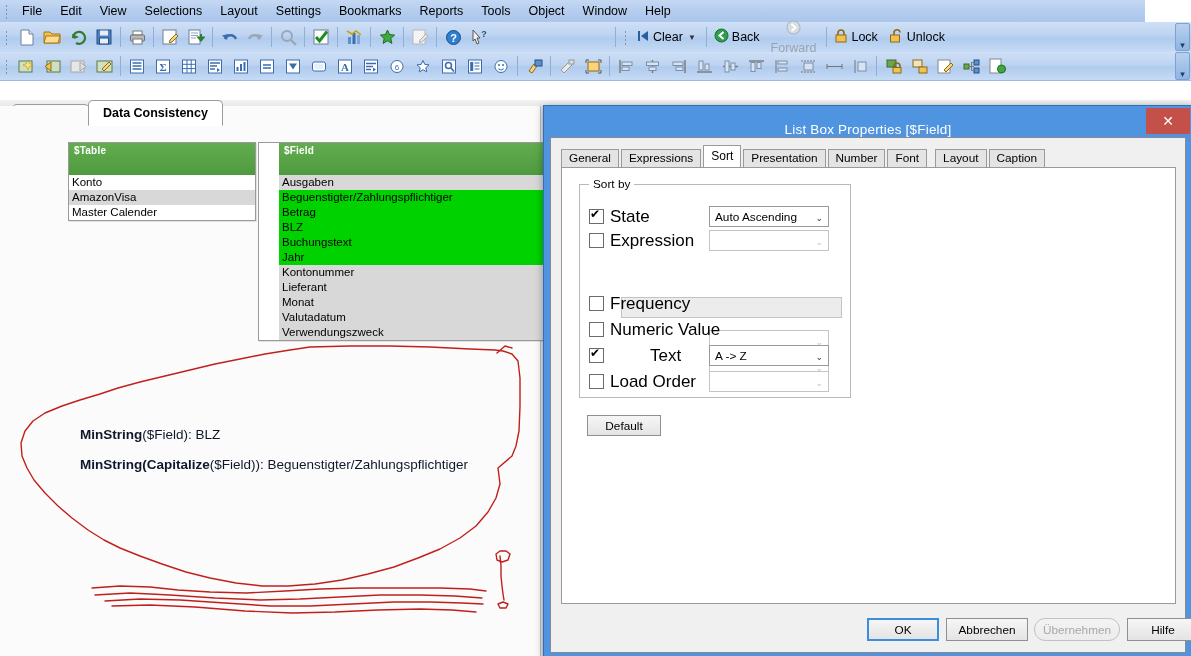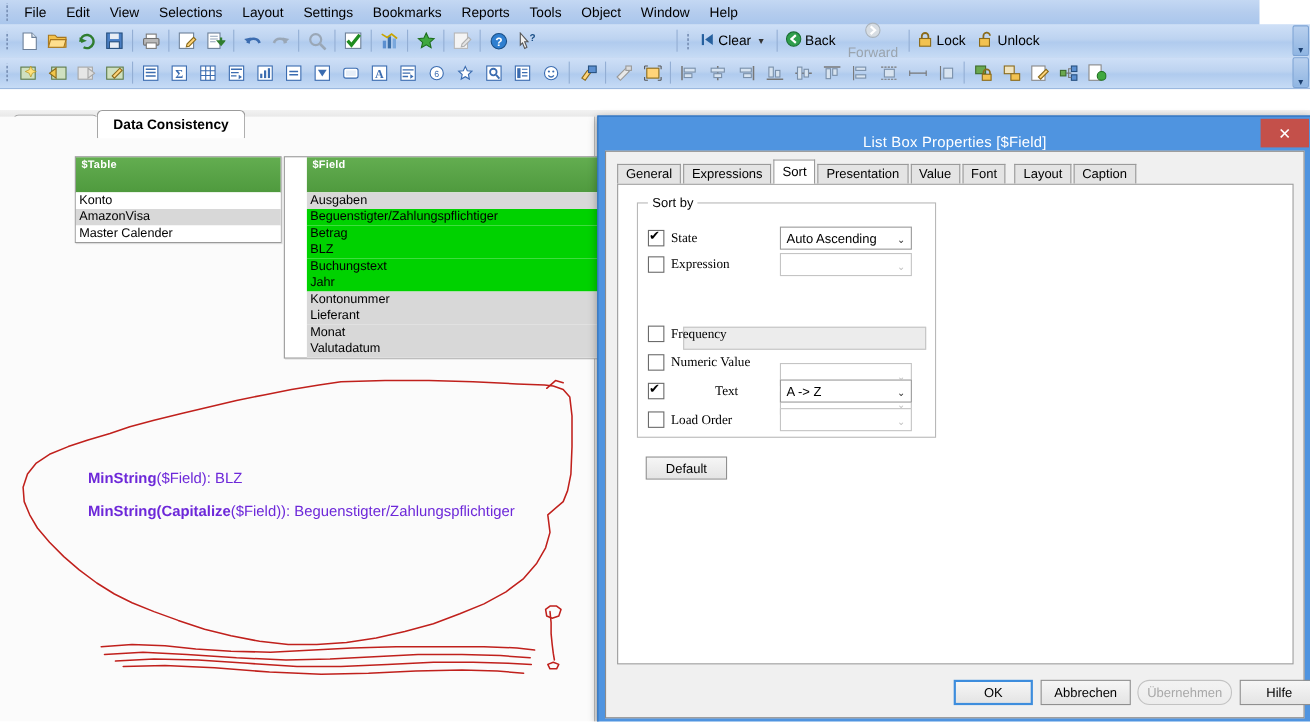--- a/index.html
+++ b/index.html
@@ -110,21 +110,21 @@
   }
   .lb-row.white    { background: #ffffff; }
   .lb-row.grey     { background: #d8d8d8; }
   .lb-row.selected { background: #00d200; }
 
   
   .ink { position: absolute; left: 0; top: 0; width: 1191px; height: 550px; pointer-events: none; }
 
   
   .note {
-    position: absolute; font-size: 13.5px; color: #6d28d9; white-space: nowrap;
+    position: absolute; font-size: 13.5px; color: #0f172a; white-space: nowrap;
     font-family: "Liberation Sans", sans-serif;
   }
   .note b { font-weight: bold; }
 
   
   .dialog {
     position: absolute; left: 543px; top: 105px; width: 648px; height: 551px;
     background: #4f94e0;
     border: 1px solid #2d6fba;
     box-shadow: 0 2px 8px rgba(0,0,0,.35);
@@ -176,21 +176,21 @@
     position: absolute; left: 9px; height: 21px; display: flex; align-items: center;
   }
   .cbox {
     width: 13px; height: 13px; border: 1px solid #6b6b6b; background: #fff;
     display: inline-block; position: relative; margin-right: 6px; flex: 0 0 auto;
   }
   .cbox.checked::after {
     content: "✔"; position: absolute; left: 0px; top: -3px;
     font-size: 12px; color: #000; line-height: 14px;
   }
-  .sort-label { font-size: 12px; color: #000; white-space: nowrap; font-family: Liberation Serif, serif; }
+  .sort-label { font-size: 17px; color: #000; white-space: nowrap; }
 
   .combo {
     position: absolute; height: 21px; width: 120px; box-sizing: border-box;
     background: #ffffff; border: 1px solid #9a9a9a;
     font-size: 11.8px; color: #000; display: flex; align-items: center;
     padding-left: 5px; cursor: default;
   }
   .combo.disabled { border-color: #c4c4c4; background: #ffffff; }
   .combo .arrow {
     position: absolute; right: 5px; top: 0; height: 21px; display: flex; align-items: center;
@@ -683,20 +683,21 @@
         <div class="lb-row grey">Ausgaben</div>
         <div class="lb-row selected">Beguenstigter/Zahlungspflichtiger</div>
         <div class="lb-row selected">Betrag</div>
         <div class="lb-row selected">BLZ</div>
         <div class="lb-row selected">Buchungstext</div>
         <div class="lb-row selected">Jahr</div>
         <div class="lb-row grey">Kontonummer</div>
         <div class="lb-row grey">Lieferant</div>
         <div class="lb-row grey">Monat</div>
         <div class="lb-row grey">Valutadatum</div>
+        <div class="lb-row grey">Verwendungszweck</div>
       </div>
     </div>
 
     <div class="note" style="left:80px; top:321px;">
       <b>MinString</b><span>($Field): BLZ</span>
     </div>
     <div class="note" style="left:80px; top:351px;">
       <b>MinString</b><b>(</b><b>Capitalize</b><span>($Field)):  Beguenstigter/Zahlungspflichtiger</span>
     </div>
 
@@ -737,21 +738,21 @@
       <div class="dlg-close">✕</div>
     </div>
 
     <div class="dlg-body">
 
       <div class="tabstrip">
         <div class="dtab">General</div>
         <div class="dtab">Expressions</div>
         <div class="dtab active">Sort</div>
         <div class="dtab">Presentation</div>
-        <div class="dtab">Value</div>
+        <div class="dtab">Number</div>
         <div class="dtab">Font</div>
         <div class="dtab" style="margin-left:6px;">Layout</div>
         <div class="dtab">Caption</div>
       </div>
 
       <div class="tabpane">
 
         <div class="groupbox">
           <div class="groupbox-title">Sort by</div>
 

